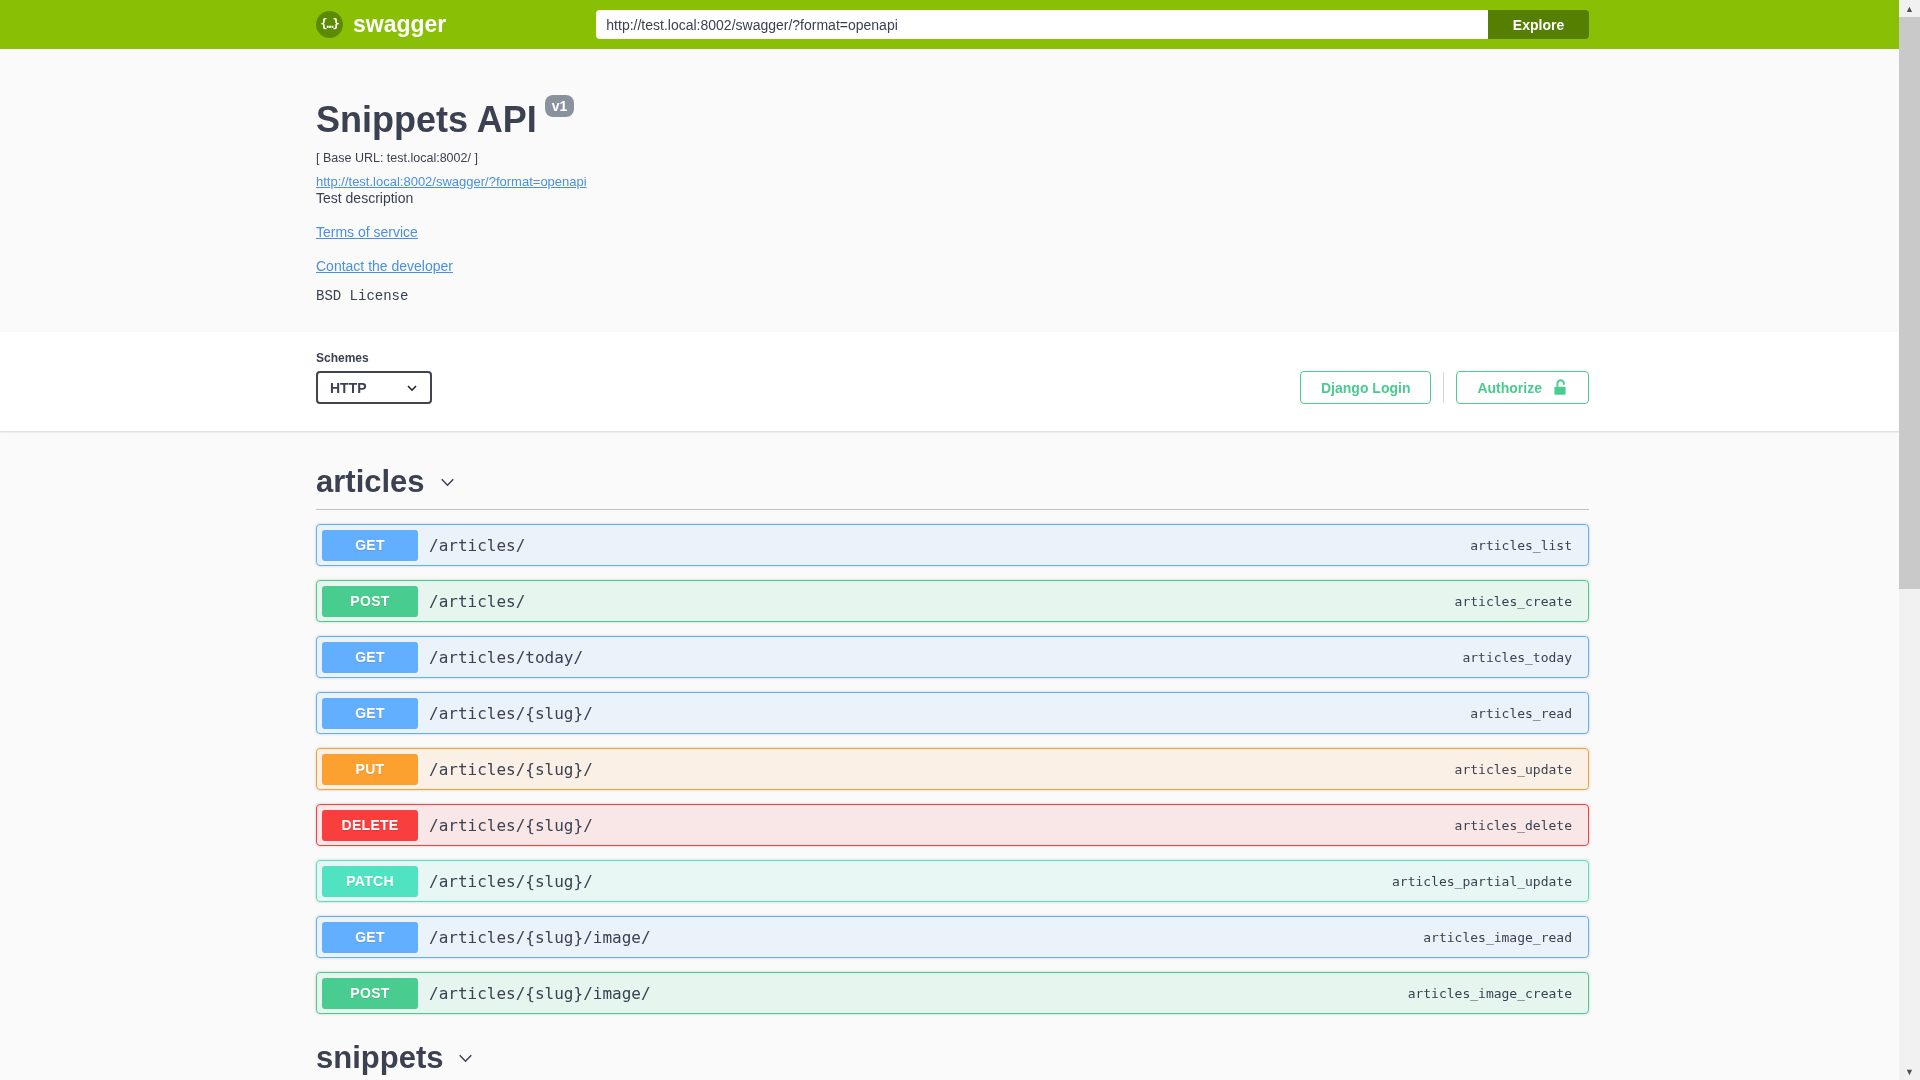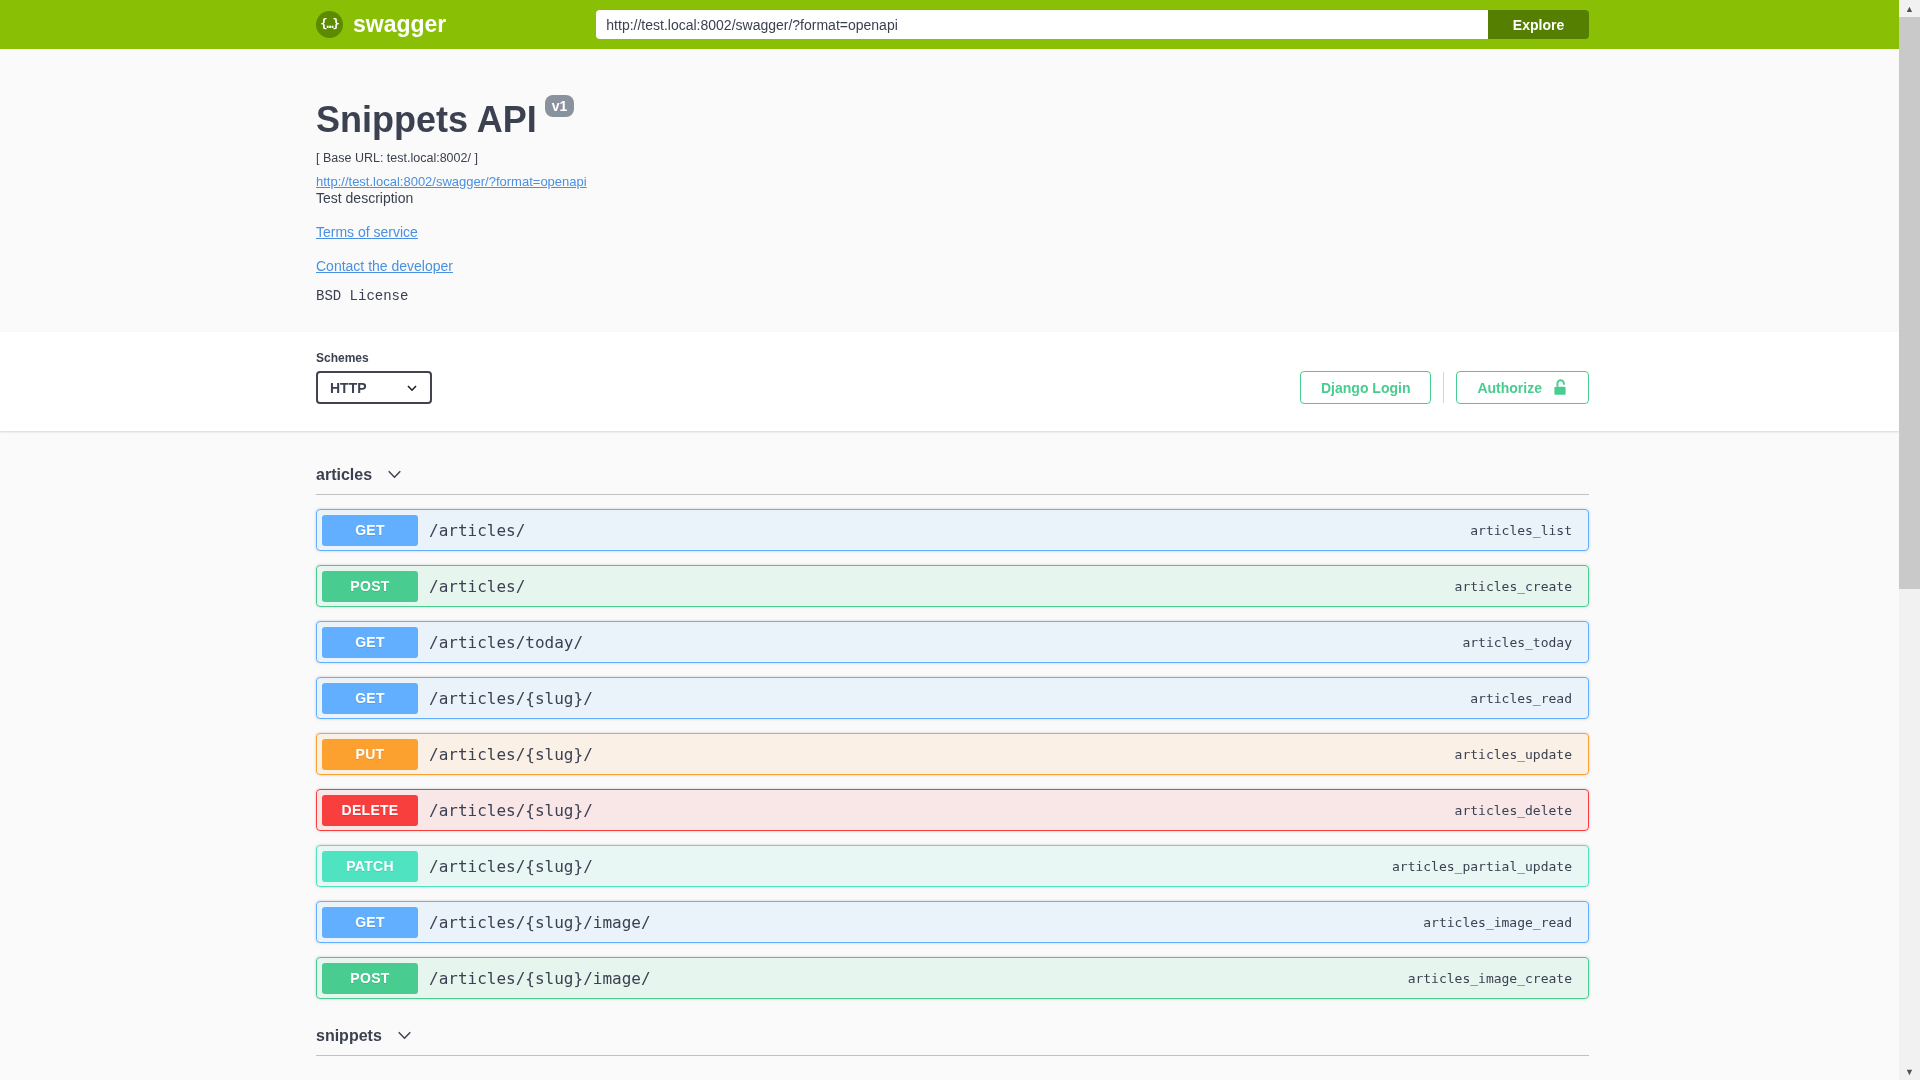--- a/index.html
+++ b/index.html
@@ -79,21 +79,21 @@
     background: transparent; border: 1.5px solid #49cc90; border-radius: 4px;
     color: #49cc90; font-weight: bold; font-size: 14px;
     font-family: "Liberation Sans", sans-serif;
     display: flex; align-items: center; gap: 10px; cursor: pointer;
   }
 
   
   .api-sections { padding-top: 33px; }
   .section-header {
     display: flex; align-items: center; gap: 12px;
-    font-size: 16px; font-weight: bold; color: #3b4151;
+    font-size: 31px; font-weight: bold; color: #3b4151;
     padding-bottom: 9px; border-bottom: 1px solid rgba(59,65,81,.3);
     cursor: pointer;
   }
   .operations { margin-top: 14px; margin-bottom: 26px; }
   .op-row {
     height: 42px; margin-bottom: 14px;
     border: 1px solid; border-radius: 4px;
     box-shadow: 0 0 3px rgba(0,0,0,.19);
     display: flex; align-items: center;
     cursor: pointer;

